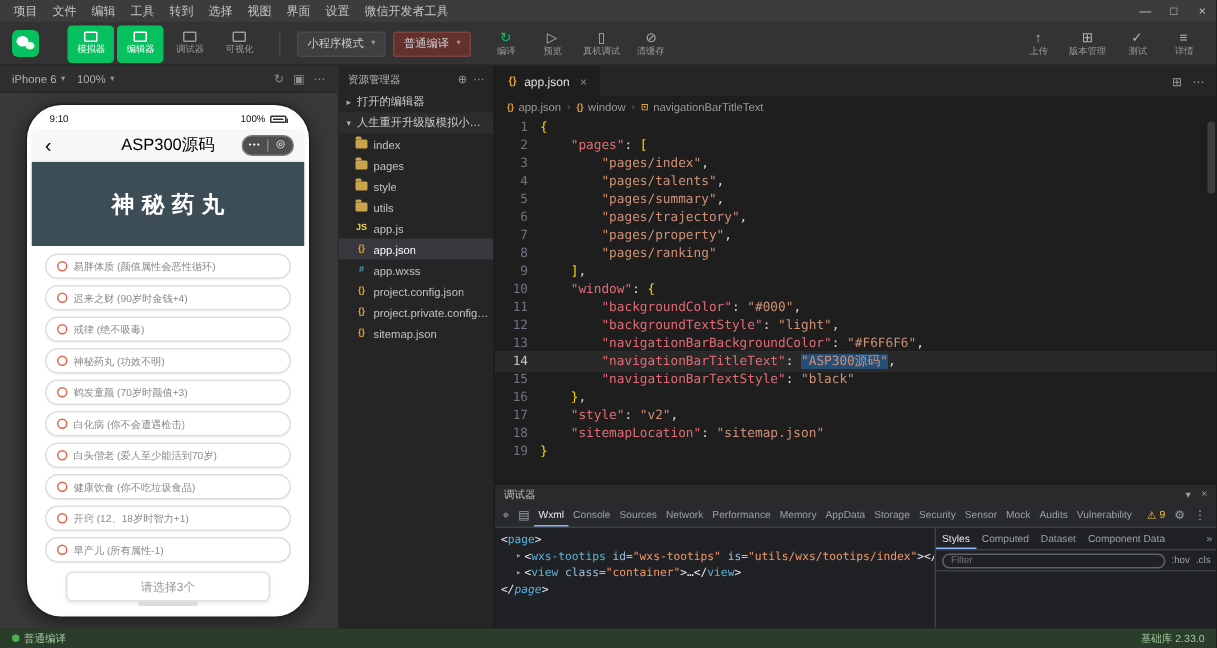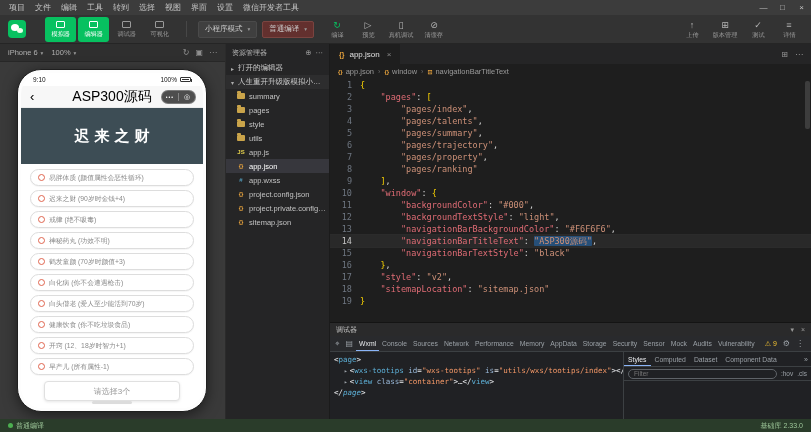--- a/index.html
+++ b/index.html
@@ -46,21 +46,21 @@
 .sim-icons{margin-left:auto;display:flex;gap:6px;color:#8f8f8f;font-size:8px}
 .phone{position:absolute;left:17px;top:25px;width:190px;height:343px;background:#fdfdfd;border-radius:24px;border:1px solid #1f1f1f;box-shadow:0 3px 14px rgba(0,0,0,.5)}
 .screen{position:absolute;left:3px;right:3px;top:3px;bottom:3px;border-radius:21px;overflow:hidden;background:#fff;display:flex;flex-direction:column}
 .p-status{height:13px;display:flex;align-items:center;justify-content:space-between;padding:0 12px;font-size:6.5px;color:#111;background:#fff;flex:none}
 .p-batt-wrap{display:flex;align-items:center;gap:3px}
 .batt{width:11px;height:5px;border:1px solid #333;border-radius:1px;position:relative;display:inline-block}
 .batt::before{content:"";position:absolute;left:1px;top:1px;bottom:1px;width:7px;background:#333}
 .batt::after{content:"";position:absolute;right:-2px;top:1px;width:1px;height:3px;background:#333}
 .p-nav{height:22px;background:#f7f7f7;position:relative;display:flex;align-items:center;justify-content:center;border-bottom:1px solid #ebebeb;flex:none}
 .p-back{position:absolute;left:9px;top:1px;font-size:13px;color:#000;line-height:20px}
-.p-nav-title{font-size:14px;color:#000}
+.p-nav-title{font-size:11px;color:#000}
 .capsule{position:absolute;right:7px;top:4px;width:35px;height:14px;border-radius:7px;background:rgba(68,68,68,.95);border:1px solid rgba(255,255,255,.25);display:flex;align-items:center}
 .cap-dots{flex:1;text-align:center;color:#fff;font-size:5px;letter-spacing:1px;line-height:14px}
 .cap-div{width:1px;height:8px;background:rgba(255,255,255,.3)}
 .cap-circle{flex:1;text-align:center;color:#fff;font-size:7px;line-height:14px}
 .p-header{height:56px;background:#3d4d55;display:flex;align-items:center;justify-content:center;flex:none}
 .p-title{color:#fff;font-size:15px;font-weight:bold;letter-spacing:5px;text-indent:5px}
 .p-body{flex:1;background:#fff;padding:5px 9px 0;display:flex;flex-direction:column;overflow:hidden}
 .pill{height:17px;border:1px solid #ddd;border-radius:9px;display:flex;align-items:center;gap:4px;padding:0 7px;margin-bottom:4px;flex:none;background:#fff;box-shadow:0 1px 1px rgba(0,0,0,.04)}
 .pill-circle{width:7px;height:7px;border:1.5px solid #e0654f;border-radius:50%;flex:none}
 .pill-label{font-size:6.8px;color:#8a8a8a;white-space:nowrap;overflow:hidden}
@@ -267,21 +267,21 @@
           <div class="p-nav">
             <span class="p-back">‹</span>
             <span class="p-nav-title">ASP300源码</span>
             <div class="capsule">
               <span class="cap-dots">•••</span>
               <span class="cap-div"></span>
               <span class="cap-circle">◎</span>
             </div>
           </div>
           <div class="p-header">
-            <span class="p-title">迟来之财</span>
+            <span class="p-title">神秘药丸</span>
           </div>
           <div class="p-body">
             <div id="talent-list">
                 <div class="pill">
                   <span class="pill-circle"></span>
                   <span class="pill-label">易胖体质 (颜值属性会恶性循环)</span>
                 </div>
                 <div class="pill">
                   <span class="pill-circle"></span>
                   <span class="pill-label">迟来之财 (90岁时金钱+4)</span>
@@ -340,21 +340,21 @@
       </div>
       <div class="exp-section">
         <span class="exp-chevron">▾</span>
         <span class="proj-name">人生重开升级版模拟小程序</span>
       </div>
       <div id="file-list">
           <div class="file-row">
             <span class="file-ico t-folder">
               <span class="ico-folder"></span>
             </span>
-            <span class="file-name">summary</span>
+            <span class="file-name">index</span>
           </div>
           <div class="file-row">
             <span class="file-ico t-folder">
               <span class="ico-folder"></span>
             </span>
             <span class="file-name">pages</span>
           </div>
           <div class="file-row">
             <span class="file-ico t-folder">
               <span class="ico-folder"></span>

